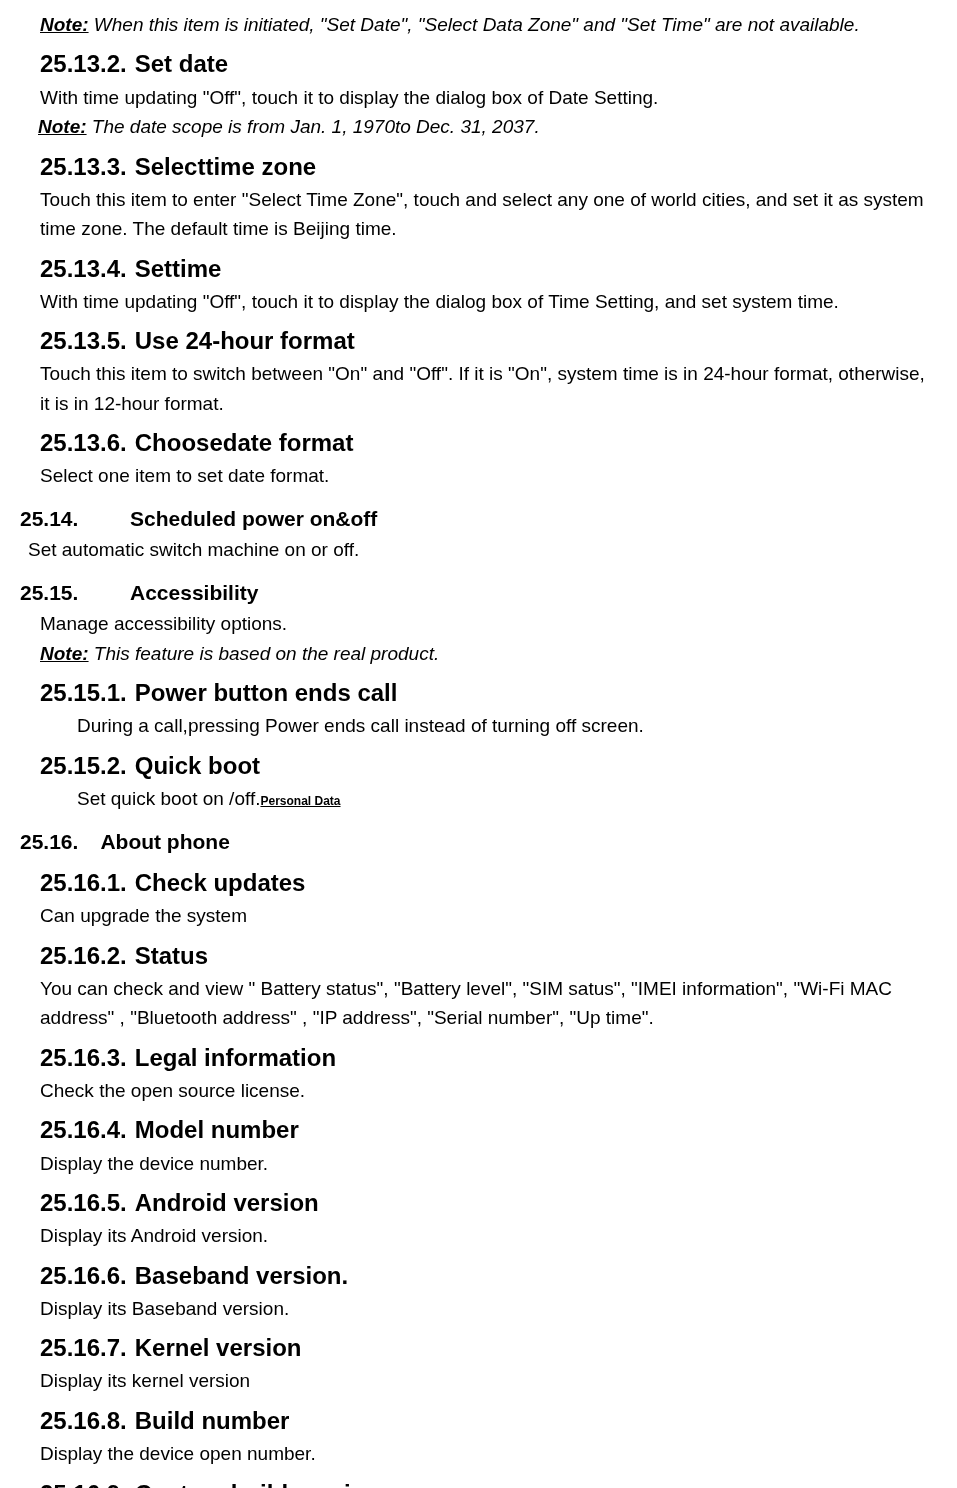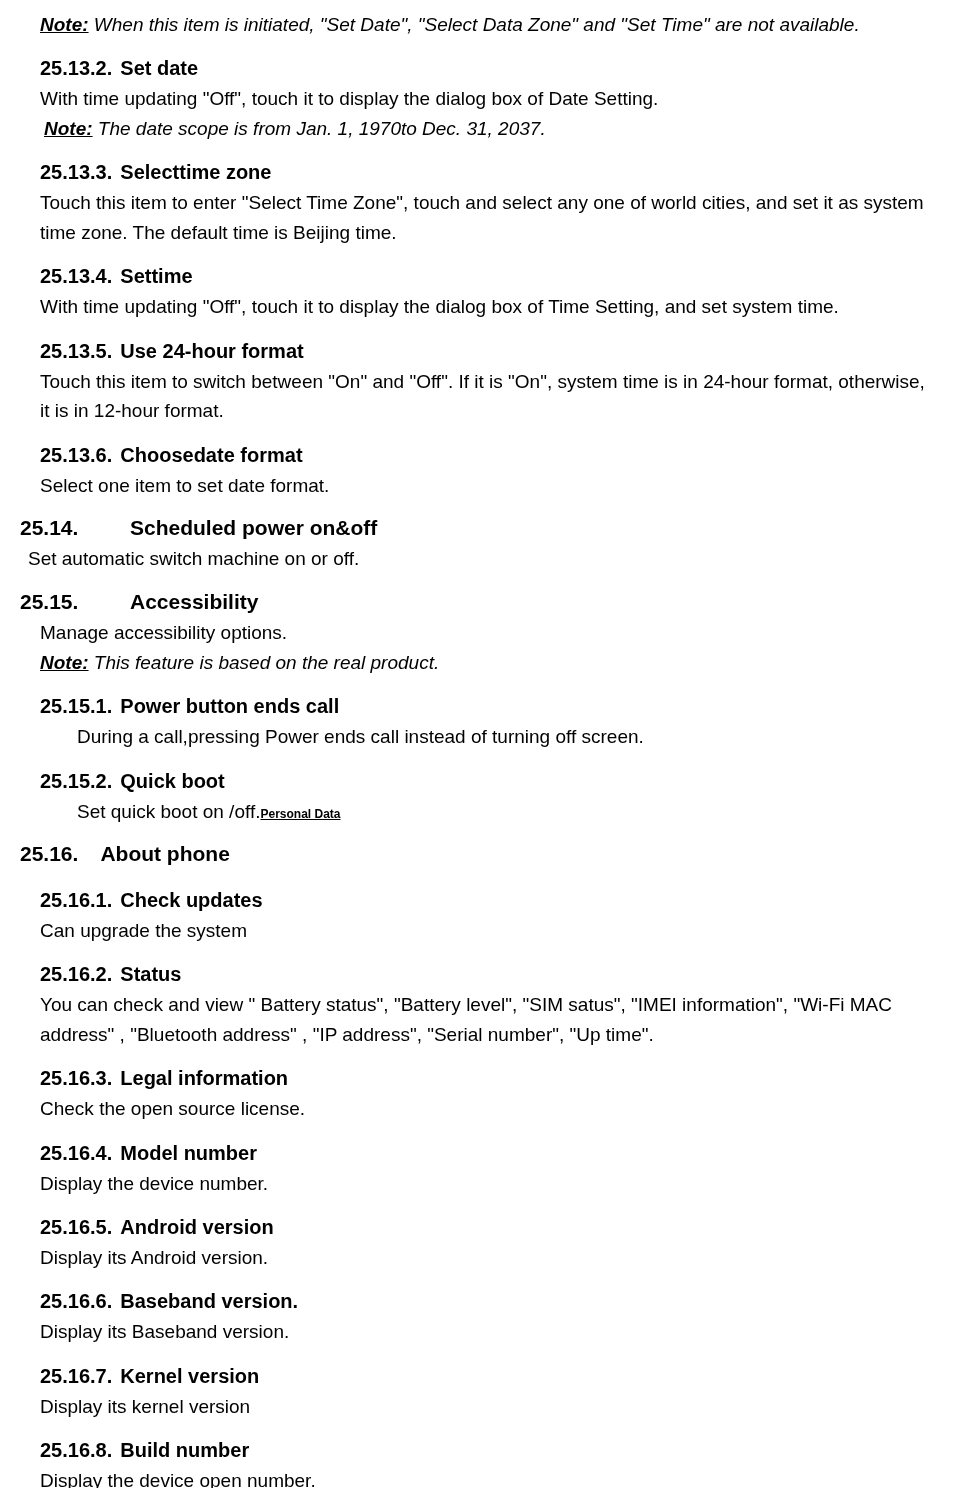--- a/index.html
+++ b/index.html
@@ -16,22 +16,22 @@
     .note-label {
       font-weight: bold;
       font-style: italic;
       text-decoration: underline;
     }
     .note-text {
       font-style: italic;
     }
     .heading-sub {
       font-weight: bold;
-      font-size: 20px;
-      margin-top: 14px;
+      font-size: 24px;
+      margin-top: 6px;
     }
     .heading-main {
       font-weight: bold;
       font-size: 21px;
       margin-top: 12px;
     }
     .indent-1 {
       margin-left: 20px;
     }
     .indent-2 {
@@ -64,21 +64,21 @@
 
 <div class="indent-1">
   <span class="note-label">Note:</span><span class="note-text"> When this item is initiated, "Set Date", "Select Data Zone" and "Set Time" are not available.</span>
 </div>
 
 <div class="heading-sub indent-1 sub-gap">
   <span class="hnum">25.13.2.</span><span class="htitle">Set date</span>
 </div>
 <div class="body-text">With time updating "Off", touch it to display the dialog box of Date Setting.</div>
 
-<div class="body-text-0" style="margin-left:24px;">
+<div class="body-text-0" style="margin-left:18px;">
   <span class="note-label">Note:</span><span class="note-text"> The date scope is from Jan. 1, 1970to Dec. 31, 2037.</span>
 </div>
 
 <div class="heading-sub indent-1 sub-gap">
   <span class="hnum">25.13.3.</span><span class="htitle">Selecttime zone</span>
 </div>
 <div class="body-text">Touch this item to enter "Select Time Zone", touch and select any one of world cities, and set it as system time zone. The default time is Beijing time.</div>
 
 <div class="heading-sub indent-1 sub-gap">
   <span class="hnum">25.13.4.</span><span class="htitle">Settime</span>

